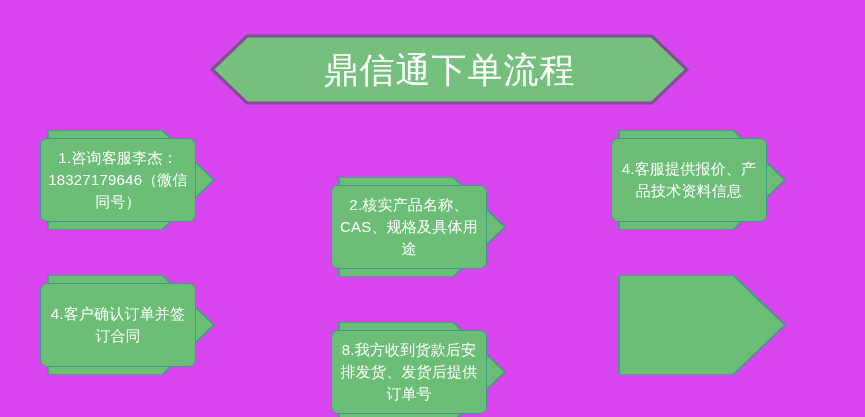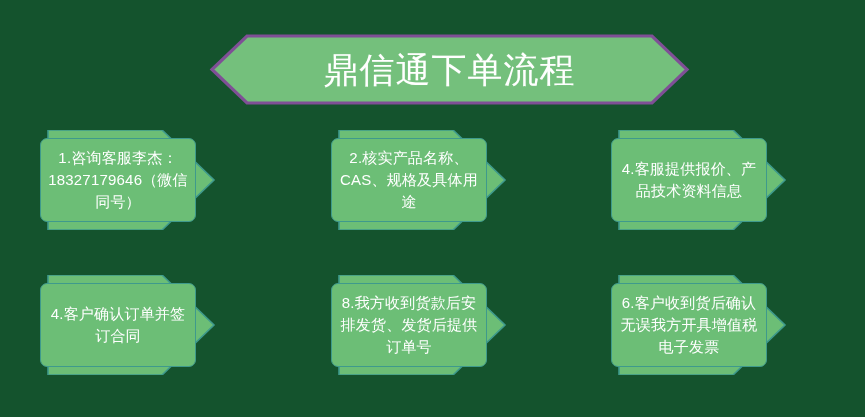--- a/index.html
+++ b/index.html
@@ -10,21 +10,21 @@
     width: 865px;
     height: 417px;
     background: #ffffff;
     font-family: "Liberation Sans", "DejaVu Sans", sans-serif;
     overflow: hidden;
   }
   #flow-canvas {
     position: relative;
     width: 865px;
     height: 417px;
-    background: #14532d;
+    background: #d946ef;
   }
 
   
   .title-banner {
     position: absolute;
     left: 209px;
     top: 33px;
     width: 481px;
     height: 73px;
   }
@@ -87,21 +87,21 @@
     line-height: 1.48;
     text-align: center;
     word-break: break-word;
     letter-spacing: 0.2px;
   }
 
   
   .r1 { top: 130px; }
   .r2 { top: 275px; }
   .c1 { left: 40px; }
-  .c2 { left: 331px; }
+  .c2 { left: 331px; margin-top: 47px; }
   .c3 { left: 611px; }
 </style>
 </head>
 <body>
 
 <div id="flow-canvas">
 
   <div class="title-banner">
     <svg width="481" height="73" viewBox="0 0 481 73">
       <polygon points="3,36.5 38,3 443,3 478,36.5 443,70 38,70" fill="#74C07C" stroke="#7F4F96" stroke-width="3.2" stroke-linejoin="miter"></polygon>
@@ -151,18 +151,15 @@
     </svg>
     <div class="body">
       <span class="label">8.我方收到货款后安排发货、发货后提供订单号</span>
     </div>
   </div>
 
   <div class="step r2 c3">
     <svg class="arrow-layer" width="178" height="100" viewBox="0 0 178 100">
       <polygon points="8,0 122,0 174,50 122,100 8,100" fill="#6CBE76" stroke="#3E9A8C" stroke-width="1.6"></polygon>
     </svg>
-    <div class="body">
-      <span class="label">6.客户收到货后确认无误我方开具增值税电子发票</span>
-    </div>
   </div>
 
 </div>
 
 </body></html>

